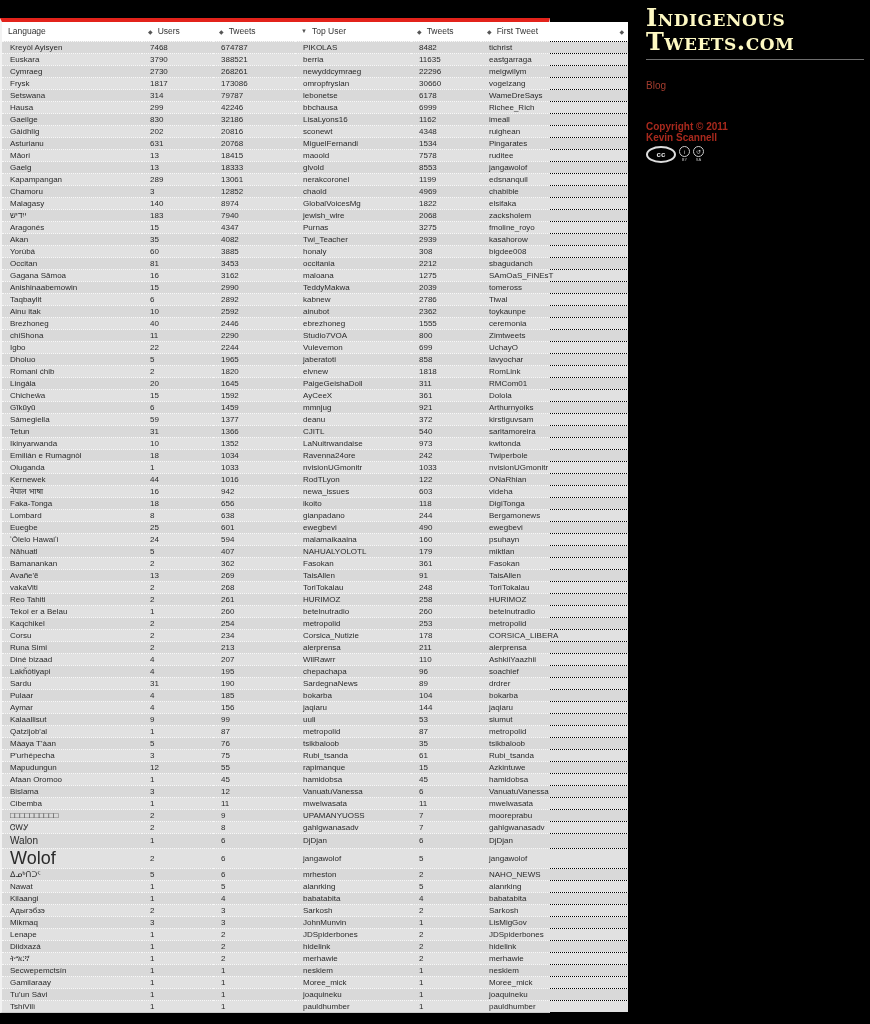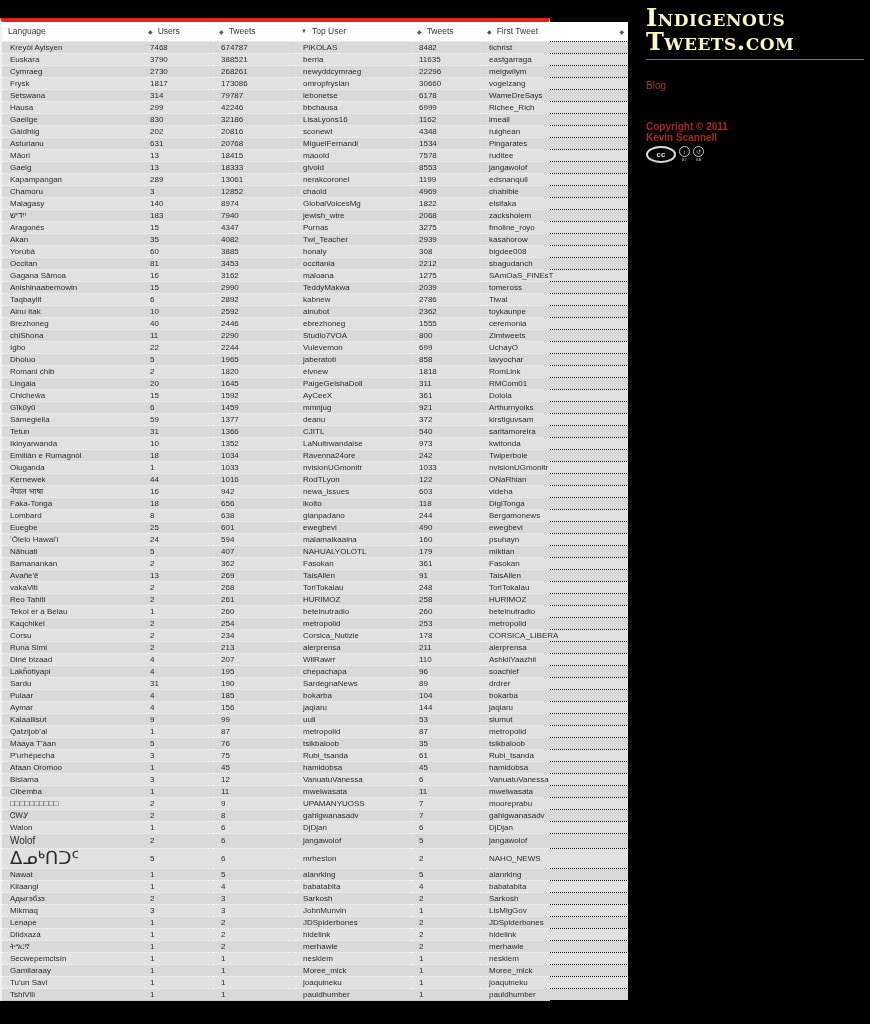--- a/index.html
+++ b/index.html
@@ -596,20 +596,28 @@
         </tr>
         <tr>
           <td>P'urhépecha</td>
           <td>3</td>
           <td>75</td>
           <td>Rubi_tsanda</td>
           <td>61</td>
           <td>Rubi_tsanda</td>
         </tr>
         <tr>
+          <td>Mapudungun</td>
+          <td>12</td>
+          <td>55</td>
+          <td>rapimanque</td>
+          <td>15</td>
+          <td>Azkintuwe</td>
+        </tr>
+        <tr>
           <td>Afaan Oromoo</td>
           <td>1</td>
           <td>45</td>
           <td>hamidobsa</td>
           <td>45</td>
           <td>hamidobsa</td>
         </tr>
         <tr>
           <td>Bislama</td>
           <td>3</td>

